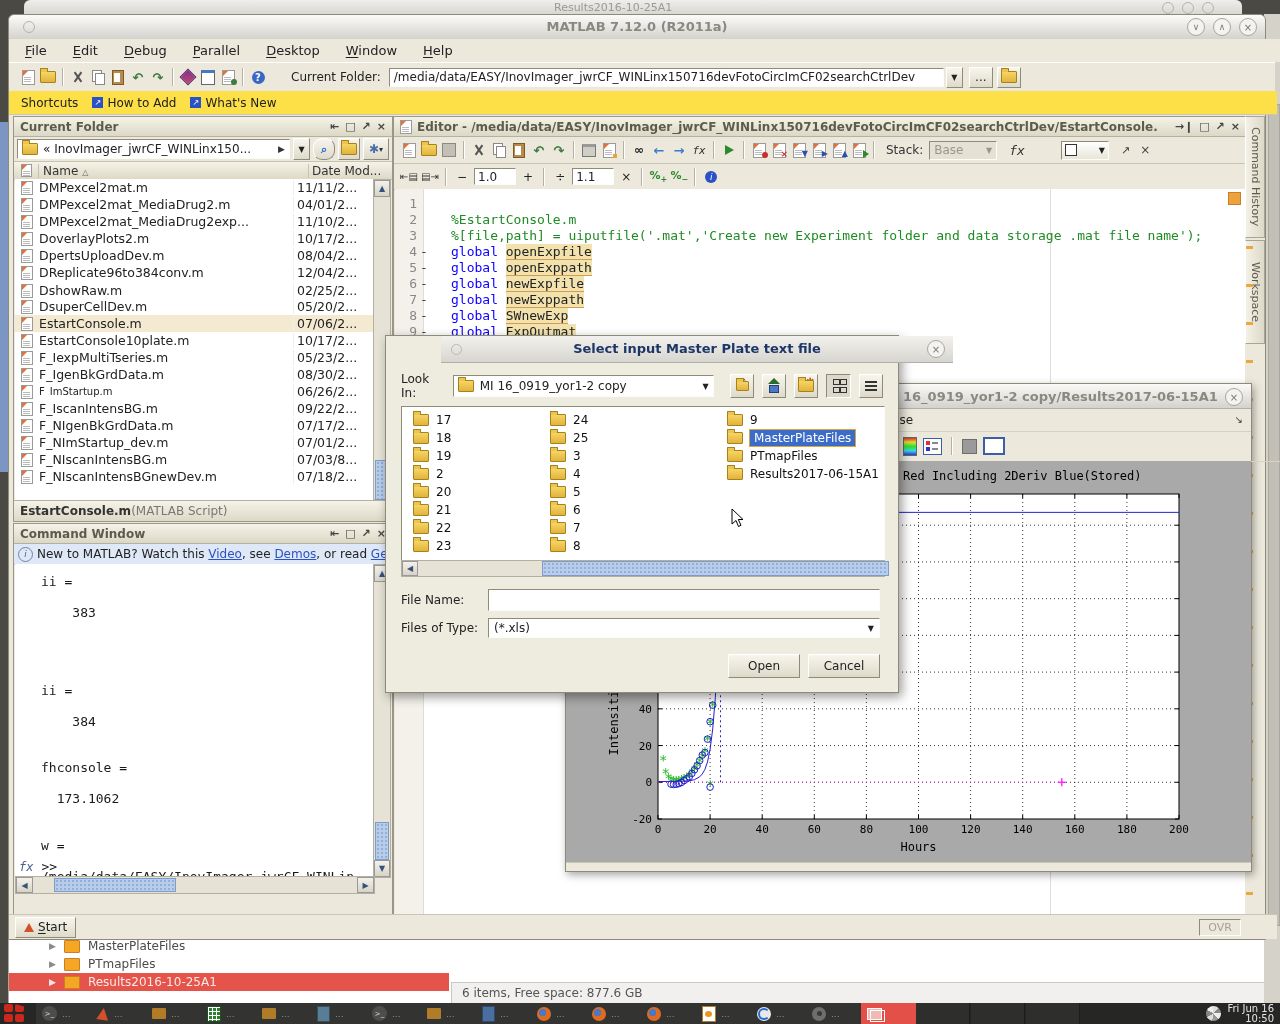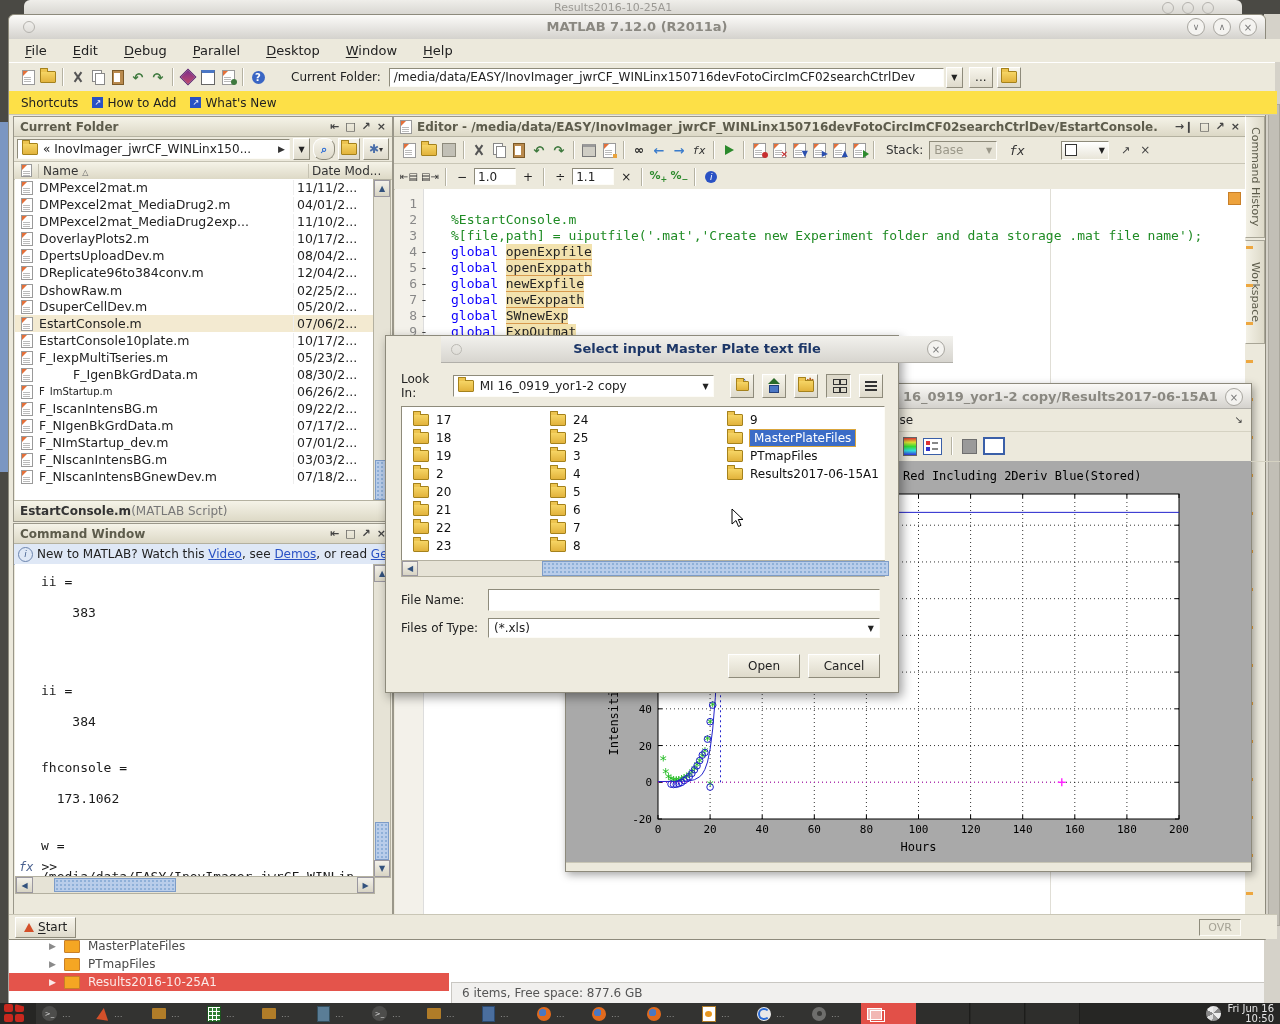--- a/index.html
+++ b/index.html
@@ -281,21 +281,21 @@
             <span style="width: 24px; display: inline-flex; justify-content: center;">
               <span class="mfile" style="width:10px;height:12px;"></span>
             </span>
             <span style="flex: 1 1 0%; white-space: nowrap; overflow: hidden; font-size: 12.5px;">F_IexpMultiTseries.m</span>
             <span style="width: 78px; border-left: 1px solid rgb(238, 238, 238); padding-left: 3px; font-size: 12.5px; flex: 0 0 auto;">05/23/2...</span>
           </div>
           <div class="flexrow" style="height: 17px; gap: 0px;">
             <span style="width: 24px; display: inline-flex; justify-content: center;">
               <span class="mfile" style="width:10px;height:12px;"></span>
             </span>
-            <span style="flex: 1 1 0%; white-space: nowrap; overflow: hidden; font-size: 12.5px; margin-left: 34px;">F_IgenBkGrdData.m</span>
+            <span style="flex: 1 1 0%; white-space: nowrap; overflow: hidden; font-size: 12.5px;">F_IgenBkGrdData.m</span>
             <span style="width: 78px; border-left: 1px solid rgb(238, 238, 238); padding-left: 3px; font-size: 12.5px; flex: 0 0 auto;">08/30/2...</span>
           </div>
           <div class="flexrow" style="height: 17px; gap: 0px;">
             <span style="width: 24px; display: inline-flex; justify-content: center;">
               <span class="mfile" style="width:10px;height:12px;"></span>
             </span>
             <span style="flex: 1 1 0%; white-space: nowrap; overflow: hidden; font-size: 10px;">F_ImStartup.m</span>
             <span style="width: 78px; border-left: 1px solid rgb(238, 238, 238); padding-left: 3px; font-size: 12.5px; flex: 0 0 auto;">06/26/2...</span>
           </div>
           <div class="flexrow" style="height: 17px; gap: 0px;">
@@ -317,21 +317,21 @@
               <span class="mfile" style="width:10px;height:12px;"></span>
             </span>
             <span style="flex: 1 1 0%; white-space: nowrap; overflow: hidden; font-size: 12.5px;">F_NImStartup_dev.m</span>
             <span style="width: 78px; border-left: 1px solid rgb(238, 238, 238); padding-left: 3px; font-size: 12.5px; flex: 0 0 auto;">07/01/2...</span>
           </div>
           <div class="flexrow" style="height: 17px; gap: 0px;">
             <span style="width: 24px; display: inline-flex; justify-content: center;">
               <span class="mfile" style="width:10px;height:12px;"></span>
             </span>
             <span style="flex: 1 1 0%; white-space: nowrap; overflow: hidden; font-size: 12.5px;">F_NIscanIntensBG.m</span>
-            <span style="width: 78px; border-left: 1px solid rgb(238, 238, 238); padding-left: 3px; font-size: 12.5px; flex: 0 0 auto;">03/03/2...</span>
+            <span style="width: 78px; border-left: 1px solid rgb(238, 238, 238); padding-left: 3px; font-size: 12.5px; flex: 0 0 auto;">07/03/8...</span>
           </div>
           <div class="flexrow" style="height: 17px; gap: 0px;">
             <span style="width: 24px; display: inline-flex; justify-content: center;">
               <span class="mfile" style="width:10px;height:12px;"></span>
             </span>
             <span style="flex: 1 1 0%; white-space: nowrap; overflow: hidden; font-size: 12.5px;">F_NIscanIntensBGnewDev.m</span>
             <span style="width: 78px; border-left: 1px solid rgb(238, 238, 238); padding-left: 3px; font-size: 12.5px; flex: 0 0 auto;">07/18/2...</span>
           </div>
         </div>
 

